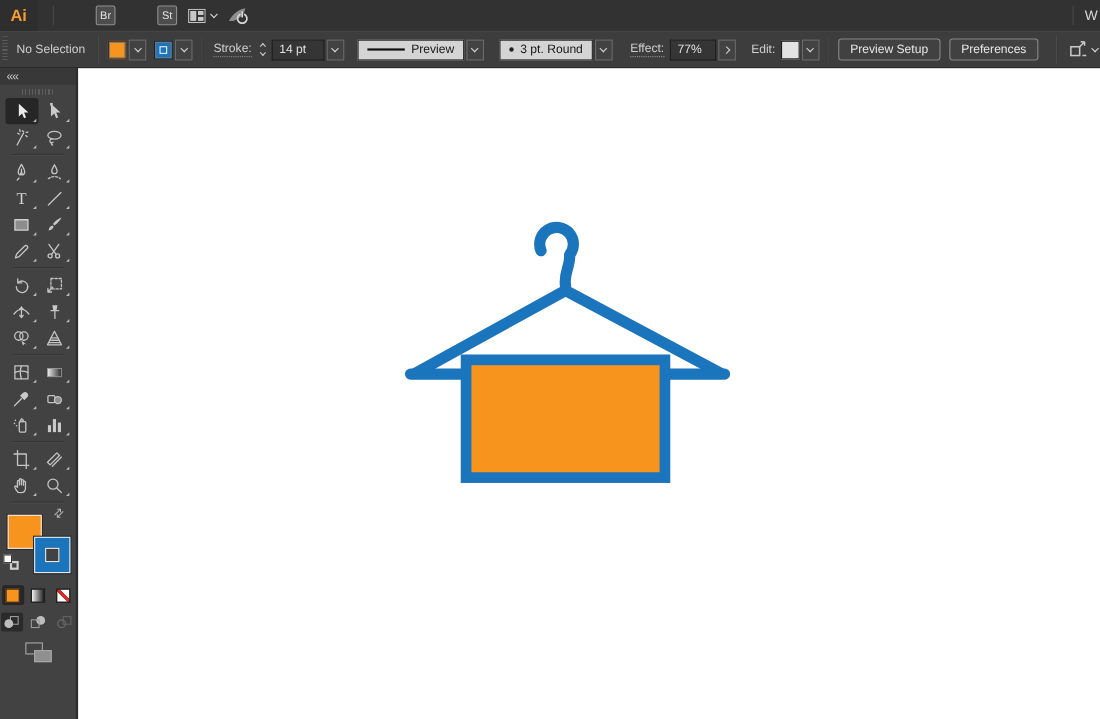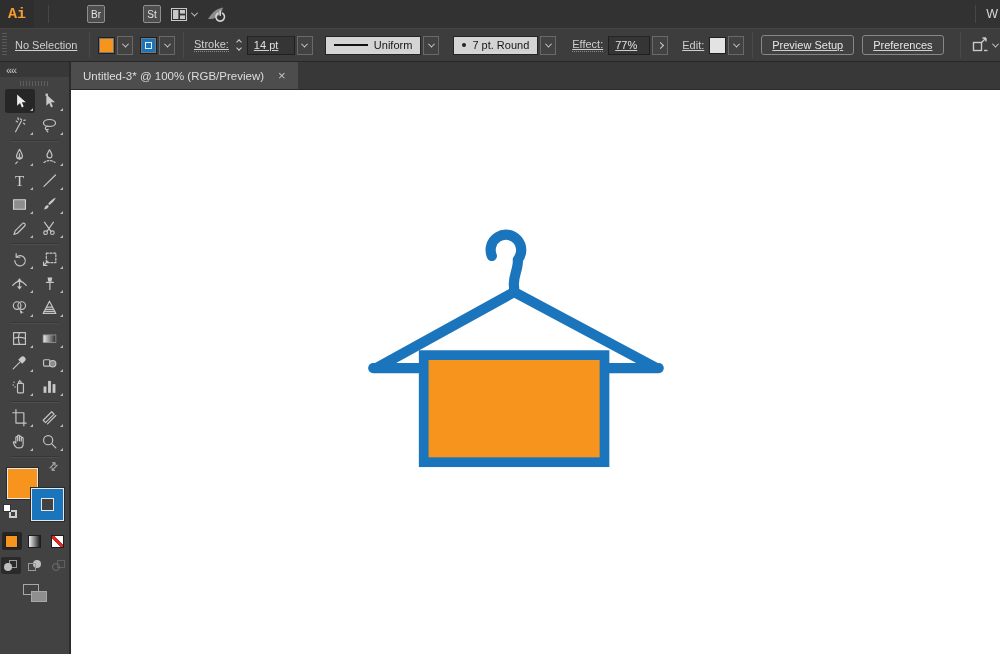--- a/index.html
+++ b/index.html
@@ -2,33 +2,33 @@
 <html><head>
 <meta charset="utf-8">
 <style>
   * { margin:0; padding:0; box-sizing:border-box; }
   html,body { width:1000px; height:654px; overflow:hidden; }
   body { font-family:"Liberation Sans", sans-serif; background:#323232; color:#d6d6d6; font-size:12px; }
 
   
   .menubar { height:28px; background:#323232; display:flex; align-items:center; }
   .logo { width:34px; height:28px; display:flex; align-items:center; justify-content:center;
-          background:#2e2e2e; color:#f79b2e; font-weight:bold; font-size:15px;font-family:Liberation Mono, monospace; }
+          background:#2e2e2e; color:#f79b2e; font-weight:bold; font-size:15px; }
   .menu-items { display:flex; align-items:center; height:100%; margin-left:8px; }
   .menu-item { padding:0 9px; height:100%; display:flex; align-items:center; font-size:12.5px; color:#d8d8d8; cursor:default; }
   .mb-right { display:flex; align-items:center; margin-left:14px; gap:10px; }
   .mb-sep { width:1px; height:18px; background:#474747; }
   .sq-btn { width:18px; height:18px; background:#4d4d4d; border:1px solid #8f8f8f; color:#e2e2e2;
             font-size:10px; display:flex; align-items:center; justify-content:center; border-radius:2px;margin-left:28px; }
   .mb-spacer { flex:1; }
   .ws-partial { font-size:12.5px; color:#d8d8d8; margin-right:2px; }
 
   
   .controlbar { height:34px; background:#3d3d3d; border-top:1px solid #454545; border-bottom:1px solid #272727;
-                display:flex; align-items:center; font-size:11px; color:#cfcfcf;text-decoration:underline; }
+                display:flex; align-items:center; font-size:11px; color:#cfcfcf; }
   .cb-grip { width:5px; height:24px; margin-left:2px;
              background:repeating-linear-gradient(#5a5a5a 0 1px, transparent 1px 3px); }
   .cb-sep { width:1px; height:26px; background:#2d2d2d; border-right:1px solid #4a4a4a; margin:0 8px; }
   .status { margin-left:8px; width:66px; }
   .swatch { width:17px; height:17px; border:1px solid #1f1f1f; outline:1px solid #777; outline-offset:-2px; }
   .dd { width:16px; height:19px; border:1px solid #696969; background:#424242; display:flex; align-items:center; justify-content:center; margin-left:2px; }
   .chev { width:5px; height:5px; border-right:1.5px solid #cfcfcf; border-bottom:1.5px solid #cfcfcf; transform:rotate(45deg) translate(-1px,-1px); }
   .chev-r { transform:rotate(-45deg); }
   .lbl { margin:0 5px 0 2px; }
   .dotted { border-bottom:1px dotted #8a8a8a; padding-bottom:1px; }
@@ -156,30 +156,30 @@
     <span class="chev-d"></span>
   </div>
   <div class="field" style="width:48px;">14 pt</div>
   <div class="dd">
       <span class="chev"></span>
     </div>
   <div style="width:12px;"></div>
 
   <div class="lightw">
     <span class="profile-line"></span>
-    <span>Uniform</span>
+    <span>Preview</span>
   </div>
   <div class="dd">
       <span class="chev"></span>
     </div>
   <div style="width:14px;"></div>
 
   <div class="lightw">
     <span class="dot"></span>
-    <span>7 pt. Round</span>
+    <span>3 pt. Round</span>
   </div>
   <div class="dd">
       <span class="chev"></span>
     </div>
   <div style="width:14px;"></div>
 
   <span class="lbl dotted">Effect:</span>
   <div class="field" style="width:42px;">77%</div>
   <div class="dd">
       <span class="chev chev-r"></span>
@@ -496,26 +496,20 @@
       </div>
     </div>
 
     <div class="screen-mode">
       <div class="r1"></div>
       <div class="r2"></div>
     </div>
   </div>
 
   <div class="docarea">
-    <div class="tabbar">
-      <div class="tab">
-        <span>Untitled-3* @ 100% (RGB/Preview)</span>
-        <span class="tab-close">×</span>
-      </div>
-    </div>
     <div class="canvas">
       <svg id="artwork" width="927" height="564" viewBox="73 90 1000 654" preserveAspectRatio="xMinYMin slice">
           <path d="M527 269 A16.5 16.5 0 1 1 555 273 C556 283 549 292 551 303 L551 308" stroke="#1B75BC" stroke-width="11" fill="none" stroke-linecap="round" stroke-linejoin="round"></path>
           <path d="M404 389 L551 308 L703 389" stroke="#1B75BC" stroke-width="11" fill="none" stroke-linecap="round" stroke-linejoin="round"></path>
           <path d="M399 390 H707" stroke="#1B75BC" stroke-width="11" fill="none" stroke-linecap="round" stroke-linejoin="round"></path>
           <rect x="453.5" y="376" width="195" height="115.5" fill="#F7941E" stroke="#1B75BC" stroke-width="10.5" stroke-linejoin="miter"></rect>
         </svg>
     </div>
   </div>
 </div>

